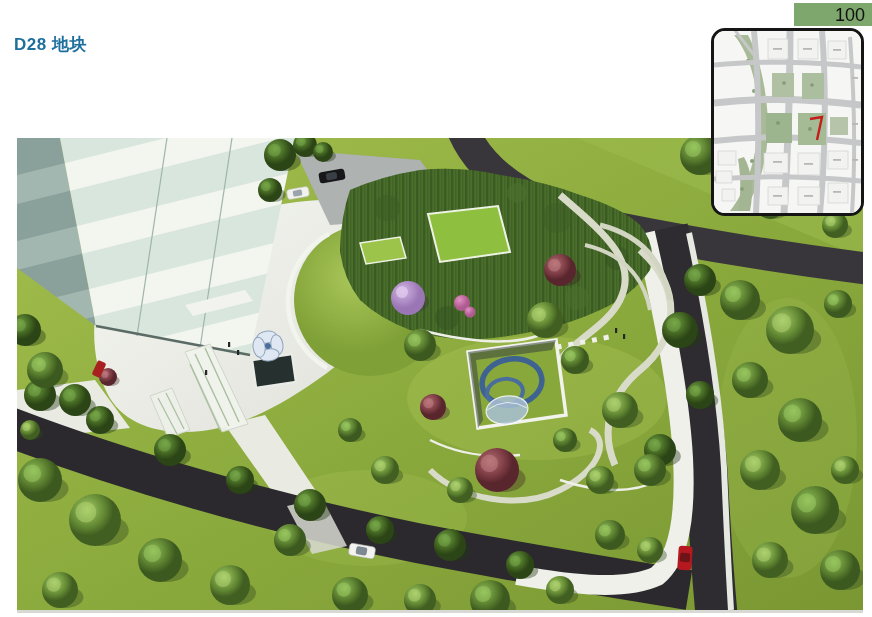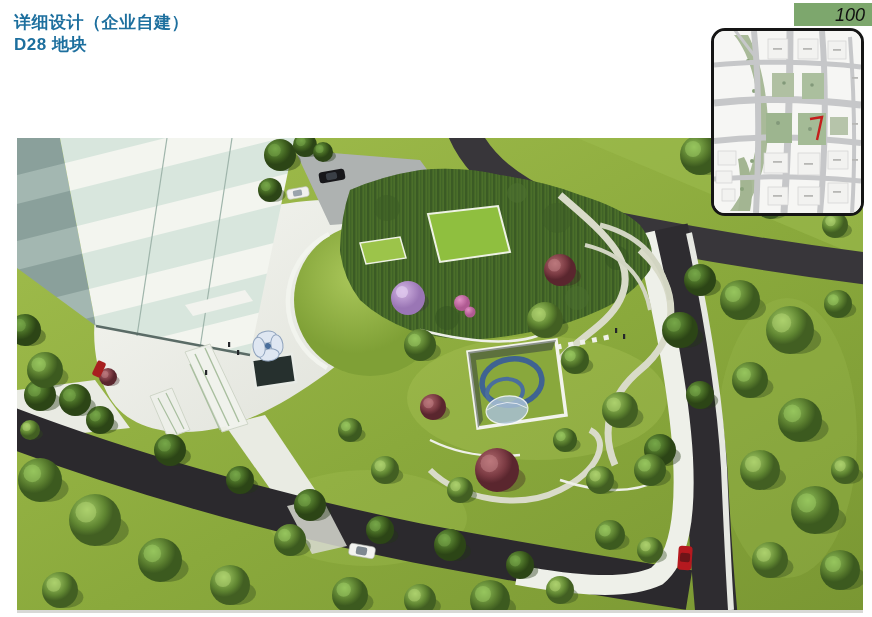--- a/index.html
+++ b/index.html
@@ -2,32 +2,32 @@
 <html><head>
 <meta charset="utf-8">
 <style>
   html,body{margin:0;padding:0;background:#ffffff;}
   body{font-family:"Liberation Sans","DejaVu Sans",sans-serif;}
   .page{position:relative;width:872px;height:617px;background:#ffffff;overflow:hidden;}
   .doc-title{position:absolute;left:14px;top:12px;color:#1d6f9e;font-weight:700;
              font-size:17px;line-height:1.32;letter-spacing:.5px;white-space:pre;}
   .page-tab{position:absolute;left:794px;top:3px;width:78px;height:23px;background:#7da76d;
             display:flex;align-items:center;justify-content:flex-end;padding-right:7px;box-sizing:border-box;}
-  .page-tab span{color:#111;font-size:18px;line-height:1;font-style:italic;}
+  .page-tab span{color:#111;font-size:18px;line-height:1;}
   .map-inset{position:absolute;left:711px;top:28px;width:147px;height:182px;border:3px solid #151515;
              border-radius:14px;background:#f6f6f4;overflow:hidden;z-index:5;}
   .render-wrap{position:absolute;left:17px;top:138px;width:846px;height:472px;}
   .render-strip{position:absolute;left:17px;top:610px;width:846px;height:3px;background:#d8d8d5;}
   svg{display:block;}
 </style>
 </head>
 <body>
 <div class="page">
 
-  <div class="doc-title"><span>详细设计（企业自建）</span><br><span>D28 地块</span></div>
+  <div class="doc-title"><br><span>D28 地块</span></div>
 
   <div class="page-tab">
     <span>100</span>
   </div>
 
   <div class="render-wrap">
   <svg width="846" height="472" viewBox="0 0 846 472" role="img" aria-label="Aerial perspective rendering of D28 plot: striped mint office tower with white plaza, bamboo grove with green roof pavilion, sunken courtyard with blue spiral ramp, curved garden paths, perimeter asphalt roads with cars">
     <defs>
       <linearGradient id="gLawn" x1="0" y1="0" x2="1" y2="1">
         <stop offset="0" stop-color="#a3bf4e"></stop>

